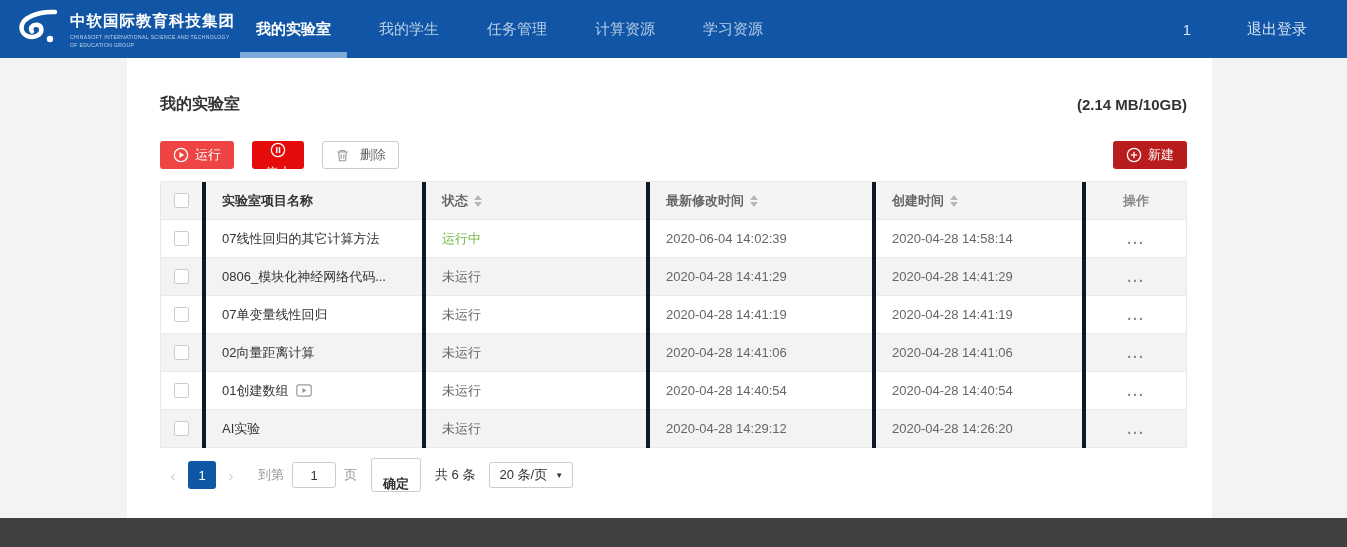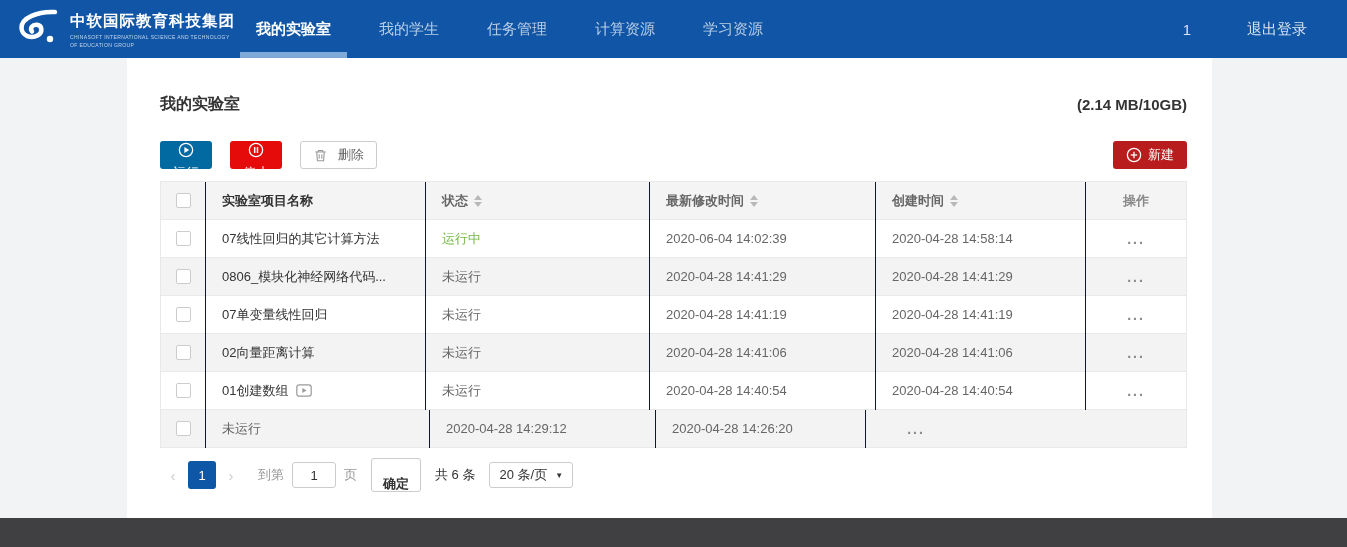--- a/index.html
+++ b/index.html
@@ -24,31 +24,31 @@
   
   .panel { position:absolute; left:127px; top:58px; width:1085px; bottom:29px; background:#ffffff; }
   .panel-inner { padding:0 25px 0 33px; }
   .title-row { display:flex; align-items:center; justify-content:space-between; padding-top:36px; }
   .page-title { font-size:16px; font-weight:bold; color:#333; }
   .storage { font-size:15px; font-weight:bold; color:#333; }
 
   .toolbar { display:flex; align-items:center; margin-top:26px; }
   .btn { height:28px; display:inline-flex; align-items:center; gap:6px; padding:0 12px; border-radius:3px; font-size:13px; cursor:pointer; border:1px solid transparent; }
   .btn svg { flex:none; }
-  .btn-run { background:#0369a1; color:#fff; margin-right:18px;flex-direction:column; }
+  .btn-run { background:#ef4444; color:#fff; margin-right:18px; }
   .btn-stop { background:#e60b0b; color:#fff; margin-right:18px;flex-direction:column; }
   .btn-delete { background:#fff; color:#666; border-color:#ccc;gap:10px; }
   .btn-new { background:#b91c1c; color:#fff; margin-left:auto; }
 
   
   .table { margin-top:12px; width:1027px; border:1px solid #e8e8e8; border-bottom:none; font-size:13px; }
   .tr { display:flex; height:38px; align-items:center; border-bottom:1px solid #e9e9e9; background:#fff; }
   .tr.alt { background:#f3f3f3; }
   .thead .tr { background:#f4f4f4; }
-  .td, .th { height:38px; display:flex; align-items:center; padding:0 0 0 16px; border-right:1px solid #0f172a; overflow:hidden; white-space:nowrap; }
+  .td, .th { height:38px; display:flex; align-items:center; padding:0 0 0 16px; border-right:4px solid #0f172a; overflow:hidden; white-space:nowrap; }
   .td:last-child, .th:last-child { border-right:none; }
   .th { color:#333; font-weight:bold; gap:6px; }
   .col-check { width:45px; justify-content:center; padding-left:0; }
   .col-name { width:220px; color:#333; gap:8px; }
   .col-status { width:224px; color:#666; }
   .col-modified { width:226px; color:#666; }
   .col-created { width:210px; color:#666; }
   .col-ops { width:100px; justify-content:center; padding-left:0; color:#888; }
   .status-running { color:#74b944; }
   .checkbox { width:15px; height:15px; border:1px solid #ccc; border-radius:2px; background:#fff; cursor:pointer; display:inline-block; }
@@ -269,20 +269,24 @@
     <div class="td col-modified">2020-04-28 14:40:54</div>
     <div class="td col-created">2020-04-28 14:40:54</div>
     <div class="td col-ops">
               <span class="more-dots">...</span>
             </div>
   </div>
           <div class="tr alt">
     <div class="td col-check">
               <span class="checkbox"></span>
             </div>
+    <div class="td col-name">
+      <span>AI实验</span>
+
+    </div>
     <div class="td col-status">
               <span>未运行</span>
             </div>
     <div class="td col-modified">2020-04-28 14:29:12</div>
     <div class="td col-created">2020-04-28 14:26:20</div>
     <div class="td col-ops">
               <span class="more-dots">...</span>
             </div>
   </div>
         </div>

